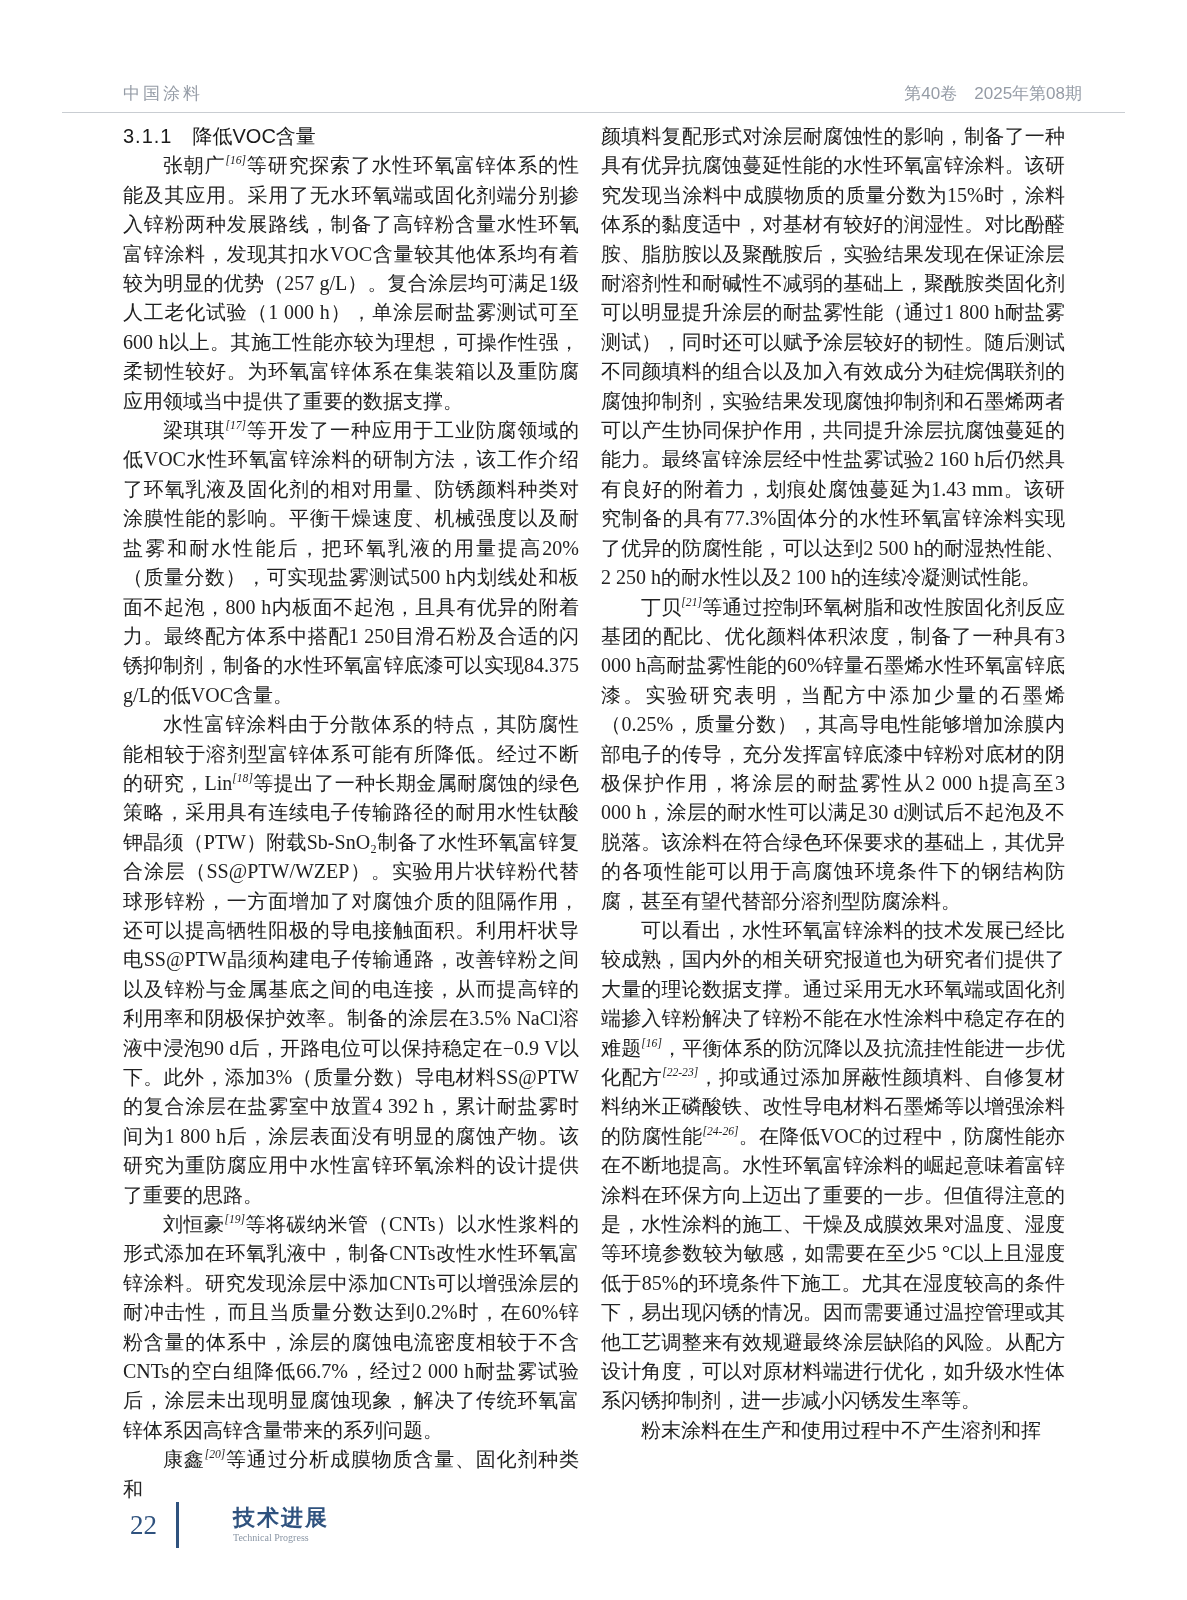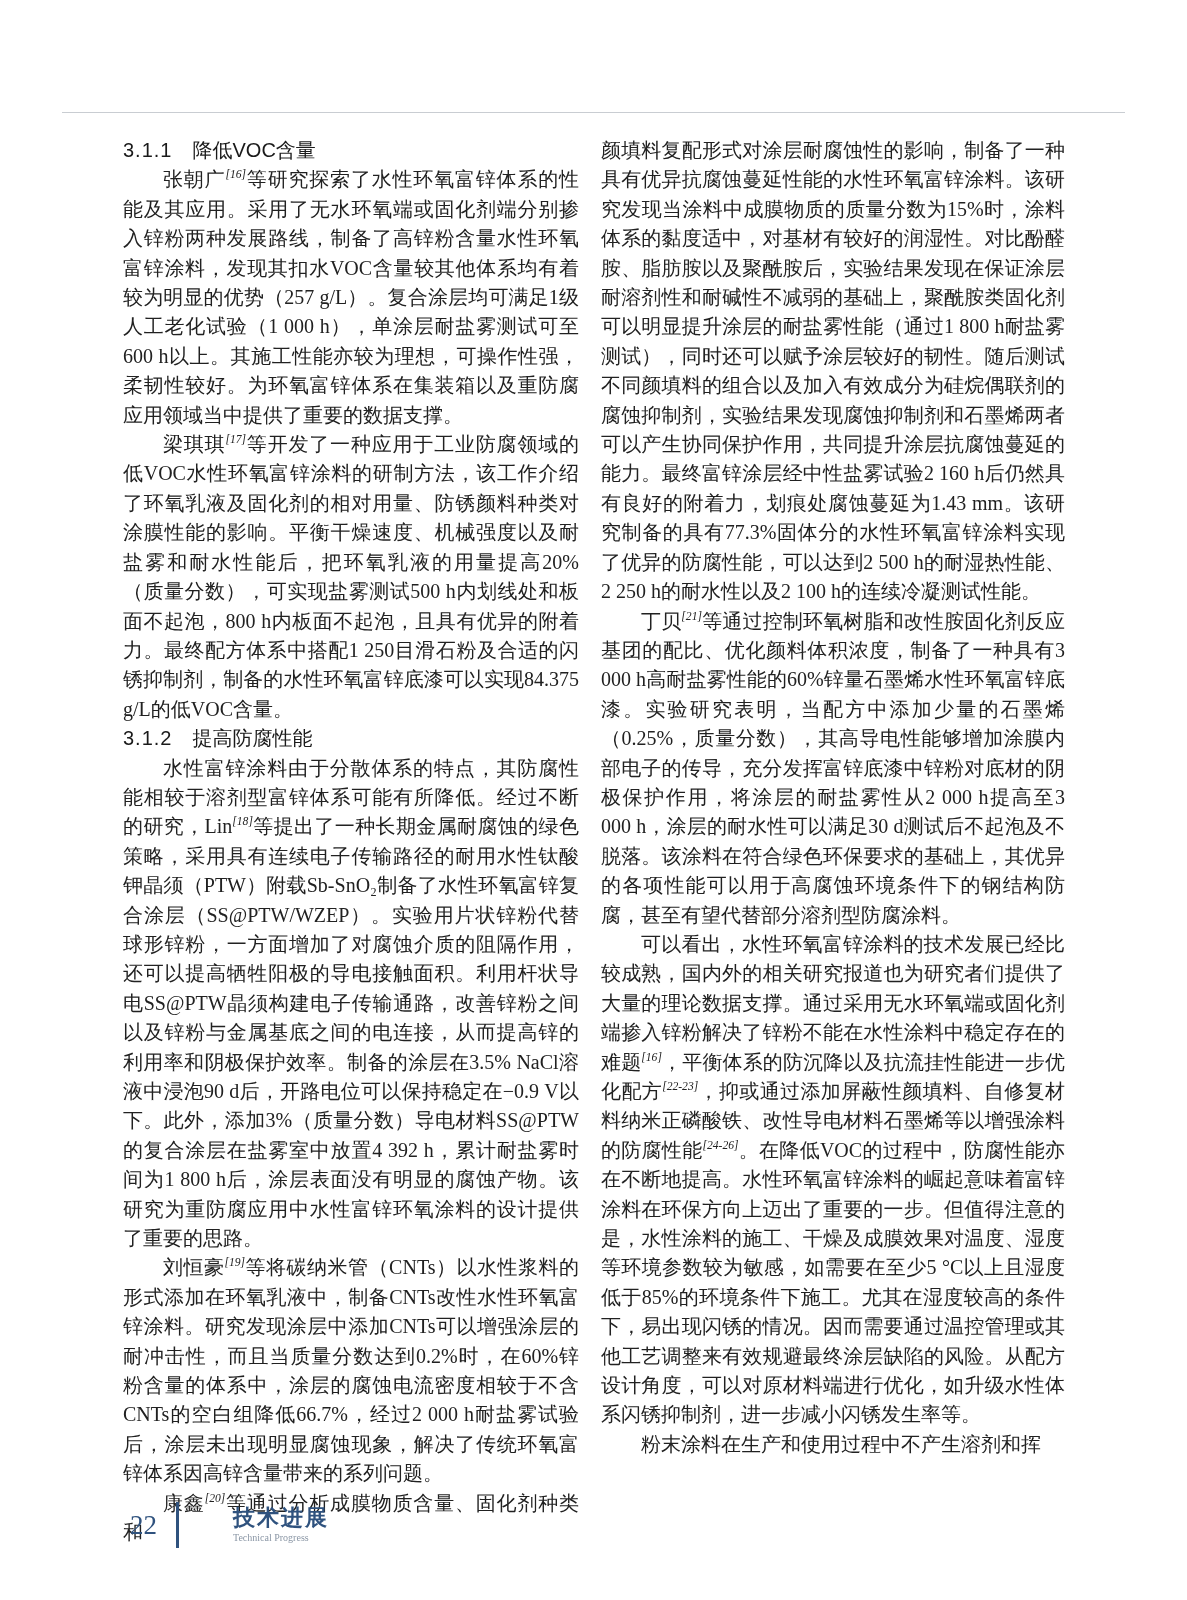--- a/index.html
+++ b/index.html
@@ -18,21 +18,21 @@
     font-family:"Liberation Sans","DejaVu Sans",sans-serif;
     font-size:17px;color:var(--header_text,#959ca6);
   }
   .header-row .jt{letter-spacing:3px;}
   .header-rule{
     position:absolute;top:112px;left:62px;right:62px;height:1px;
     background:var(--rule_gray,#c9cdd2);
   }
   
   .col{
-    position:absolute;top:136px;
+    position:absolute;top:122px;
     font-size:20px;line-height:29.4px;
     color:var(--body_text,#212121);
     text-align:justify;
   }
   .col-left{left:123px;width:456px;}
   .col-right{left:601px;width:464px;}
   .para{margin:0;text-indent:2em;}
   .para.no-indent{text-indent:0;}
   .para sup{font-size:0.58em;line-height:0;font-style:italic;}
   .sub-heading{
@@ -66,27 +66,30 @@
     font-family:"Liberation Serif","DejaVu Serif",serif;
     font-size:10px;color:var(--footer_en_gray,#8a96a5);
     line-height:1.3;
   }
 </style>
 </head>
 <body>
 
 <div class="page">
 
+  <div class="header-row">
+    <span class="jt">中国涂料</span>
+    <span>第40卷　2025年第08期</span>
+  </div>
   <div class="header-rule"></div>
 
   <section class="col col-left">
       <div class="sub-heading"><span class="h-num">3.1.1</span><span class="h-title">降低VOC含量</span></div>
       <p class="para"><span>张朝广</span><sup>[16]</sup><span>等研究探索了水性环氧富锌体系的性能及其应用。采用了无水环氧端或固化剂端分别掺入锌粉两种发展路线，制备了高锌粉含量水性环氧富锌涂料，发现其扣水VOC含量较其他体系均有着较为明显的优势（257 g/L）。复合涂层均可满足1级人工老化试验（1 000 h），单涂层耐盐雾测试可至600 h以上。其施工性能亦较为理想，可操作性强，柔韧性较好。为环氧富锌体系在集装箱以及重防腐应用领域当中提供了重要的数据支撑。</span></p>
       <p class="para"><span>梁琪琪</span><sup>[17]</sup><span>等开发了一种应用于工业防腐领域的低VOC水性环氧富锌涂料的研制方法，该工作介绍了环氧乳液及固化剂的相对用量、防锈颜料种类对涂膜性能的影响。平衡干燥速度、机械强度以及耐盐雾和耐水性能后，把环氧乳液的用量提高20%（质量分数），可实现盐雾测试500 h内划线处和板面不起泡，800 h内板面不起泡，且具有优异的附着力。最终配方体系中搭配1 250目滑石粉及合适的闪锈抑制剂，制备的水性环氧富锌底漆可以实现84.375 g/L的低VOC含量。</span></p>
-      <div class="sub-heading"><span class="h-num">3.1.2</span><span class="h-title">提高防腐性能</span></div>
       <p class="para"><span>水性富锌涂料由于分散体系的特点，其防腐性能相较于溶剂型富锌体系可能有所降低。经过不断的研究，Lin</span><sup>[18]</sup><span>等提出了一种长期金属耐腐蚀的绿色策略，采用具有连续电子传输路径的耐用水性钛酸钾晶须（PTW）附载Sb-SnO₂制备了水性环氧富锌复合涂层（SS@PTW/WZEP）。实验用片状锌粉代替球形锌粉，一方面增加了对腐蚀介质的阻隔作用，还可以提高牺牲阳极的导电接触面积。利用杆状导电SS@PTW晶须构建电子传输通路，改善锌粉之间以及锌粉与金属基底之间的电连接，从而提高锌的利用率和阴极保护效率。制备的涂层在3.5% NaCl溶液中浸泡90 d后，开路电位可以保持稳定在−0.9 V以下。此外，添加3%（质量分数）导电材料SS@PTW的复合涂层在盐雾室中放置4 392 h，累计耐盐雾时间为1 800 h后，涂层表面没有明显的腐蚀产物。该研究为重防腐应用中水性富锌环氧涂料的设计提供了重要的思路。</span></p>
       <p class="para"><span>刘恒豪</span><sup>[19]</sup><span>等将碳纳米管（CNTs）以水性浆料的形式添加在环氧乳液中，制备CNTs改性水性环氧富锌涂料。研究发现涂层中添加CNTs可以增强涂层的耐冲击性，而且当质量分数达到0.2%时，在60%锌粉含量的体系中，涂层的腐蚀电流密度相较于不含CNTs的空白组降低66.7%，经过2 000 h耐盐雾试验后，涂层未出现明显腐蚀现象，解决了传统环氧富锌体系因高锌含量带来的系列问题。</span></p>
       <p class="para"><span>康鑫</span><sup>[20]</sup><span>等通过分析成膜物质含量、固化剂种类和</span></p>
     </section>
   <section class="col col-right">
       <p class="para no-indent"><span>颜填料复配形式对涂层耐腐蚀性的影响，制备了一种具有优异抗腐蚀蔓延性能的水性环氧富锌涂料。该研究发现当涂料中成膜物质的质量分数为15%时，涂料体系的黏度适中，对基材有较好的润湿性。对比酚醛胺、脂肪胺以及聚酰胺后，实验结果发现在保证涂层耐溶剂性和耐碱性不减弱的基础上，聚酰胺类固化剂可以明显提升涂层的耐盐雾性能（通过1 800 h耐盐雾测试），同时还可以赋予涂层较好的韧性。随后测试不同颜填料的组合以及加入有效成分为硅烷偶联剂的腐蚀抑制剂，实验结果发现腐蚀抑制剂和石墨烯两者可以产生协同保护作用，共同提升涂层抗腐蚀蔓延的能力。最终富锌涂层经中性盐雾试验2 160 h后仍然具有良好的附着力，划痕处腐蚀蔓延为1.43 mm。该研究制备的具有77.3%固体分的水性环氧富锌涂料实现了优异的防腐性能，可以达到2 500 h的耐湿热性能、2 250 h的耐水性以及2 100 h的连续冷凝测试性能。</span></p>
       <p class="para"><span>丁贝</span><sup>[21]</sup><span>等通过控制环氧树脂和改性胺固化剂反应基团的配比、优化颜料体积浓度，制备了一种具有3 000 h高耐盐雾性能的60%锌量石墨烯水性环氧富锌底漆。实验研究表明，当配方中添加少量的石墨烯（0.25%，质量分数），其高导电性能够增加涂膜内部电子的传导，充分发挥富锌底漆中锌粉对底材的阴极保护作用，将涂层的耐盐雾性从2 000 h提高至3 000 h，涂层的耐水性可以满足30 d测试后不起泡及不脱落。该涂料在符合绿色环保要求的基础上，其优异的各项性能可以用于高腐蚀环境条件下的钢结构防腐，甚至有望代替部分溶剂型防腐涂料。</span></p>
       <p class="para"><span>可以看出，水性环氧富锌涂料的技术发展已经比较成熟，国内外的相关研究报道也为研究者们提供了大量的理论数据支撑。通过采用无水环氧端或固化剂端掺入锌粉解决了锌粉不能在水性涂料中稳定存在的难题</span><sup>[16]</sup><span>，平衡体系的防沉降以及抗流挂性能进一步优化配方</span><sup>[22-23]</sup><span>，抑或通过添加屏蔽性颜填料、自修复材料纳米正磷酸铁、改性导电材料石墨烯等以增强涂料的防腐性能</span><sup>[24-26]</sup><span>。在降低VOC的过程中，防腐性能亦在不断地提高。水性环氧富锌涂料的崛起意味着富锌涂料在环保方向上迈出了重要的一步。但值得注意的是，水性涂料的施工、干燥及成膜效果对温度、湿度等环境参数较为敏感，如需要在至少5 °C以上且湿度低于85%的环境条件下施工。尤其在湿度较高的条件下，易出现闪锈的情况。因而需要通过温控管理或其他工艺调整来有效规避最终涂层缺陷的风险。从配方设计角度，可以对原材料端进行优化，如升级水性体系闪锈抑制剂，进一步减小闪锈发生率等。</span></p>
       <p class="para"><span>粉末涂料在生产和使用过程中不产生溶剂和挥</span></p>
     </section>

